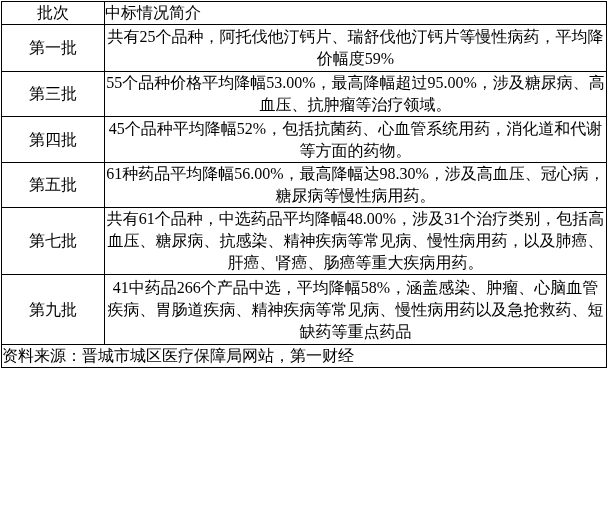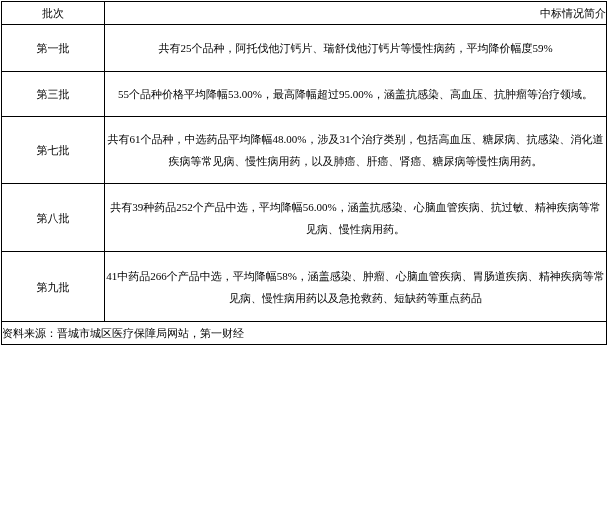--- a/index.html
+++ b/index.html
@@ -16,38 +16,38 @@
   }
   table.batch-table {
     border-collapse: collapse;
     table-layout: fixed;
     width: 605px;
     margin: 1px 0 0 1px;
     background: #ffffff;
   }
   table.batch-table td, table.batch-table th {
     border: 1px solid #000000;
-    font-size: 11px;
+    font-size: 16px;
     line-height: 22px;
     font-weight: normal;
     vertical-align: middle;
     overflow: hidden;
     padding: 0;
   }
   col.c-batch   { width: 103px; }
   col.c-summary { width: 502px; }
   td.batch, th.batch {
     text-align: center;
     padding: 0 2px;
   }
   td.summary, th.summary {
     text-align: center;
     padding: 0 5px;
   }
-  th.summary { text-align: right; }
+  th.summary { text-align: left; }
   tr.h-header { height: 23px; }
   tr.h-r1 { height: 47px; }
   tr.h-r2 { height: 45px; }
   tr.h-r3 { height: 45px; }
   tr.h-r4 { height: 46px; }
   tr.h-r5 { height: 45px; }
   tr.h-r6 { height: 50px; }
   tr.h-r7 { height: 67px; }
   tr.h-r8 { height: 68px; }
   tr.h-r9 { height: 70px; }
@@ -69,29 +69,33 @@
     <tr class="h-header">
       <th class="batch">批次</th>
       <th class="summary">中标情况简介</th>
     </tr>
     <tr class="h-r1">
       <td class="batch">第一批</td>
       <td class="summary">共有25个品种，阿托伐他汀钙片、瑞舒伐他汀钙片等慢性病药，平均降价幅度59%</td>
     </tr>
     <tr class="h-r3">
       <td class="batch">第三批</td>
-      <td class="summary">55个品种价格平均降幅53.00%，最高降幅超过95.00%，涵盖抗感染、高血压、抗肿瘤等治疗领域。</td>
+      <td class="summary">55个品种价格平均降幅53.00%，最高降幅超过95.00%，涉及糖尿病、高血压、抗肿瘤等治疗领域。</td>
+    </tr>
+    <tr class="h-r4">
+      <td class="batch">第四批</td>
+      <td class="summary">45个品种平均降幅52%，包括抗菌药、心血管系统用药，消化道和代谢等方面的药物。</td>
+    </tr>
+    <tr class="h-r5">
+      <td class="batch">第五批</td>
+      <td class="summary">61种药品平均降幅56.00%，最高降幅达98.30%，涉及高血压、冠心病，糖尿病等慢性病用药。</td>
     </tr>
     <tr class="h-r7">
       <td class="batch">第七批</td>
-      <td class="summary">共有61个品种，中选药品平均降幅48.00%，涉及31个治疗类别，包括高血压、糖尿病、抗感染、消化道疾病等常见病、慢性病用药，以及肺癌、肝癌、肾癌、糖尿病等慢性病用药。</td>
-    </tr>
-    <tr class="h-r8">
-      <td class="batch">第八批</td>
-      <td class="summary">共有39种药品252个产品中选，平均降幅56.00%，涵盖抗感染、心脑血管疾病、抗过敏、精神疾病等常见病、慢性病用药。</td>
+      <td class="summary">共有61个品种，中选药品平均降幅48.00%，涉及31个治疗类别，包括高血压、糖尿病、抗感染、精神疾病等常见病、慢性病用药，以及肺癌、肝癌、肾癌、肠癌等重大疾病用药。</td>
     </tr>
     <tr class="h-r9">
       <td class="batch">第九批</td>
       <td class="summary">41中药品266个产品中选，平均降幅58%，涵盖感染、肿瘤、心脑血管疾病、胃肠道疾病、精神疾病等常见病、慢性病用药以及急抢救药、短缺药等重点药品</td>
     </tr>
     <tr class="h-footer">
       <td class="footer-cell" colspan="2">资料来源：晋城市城区医疗保障局网站，第一财经</td>
     </tr>
   </tbody>
 </table>

